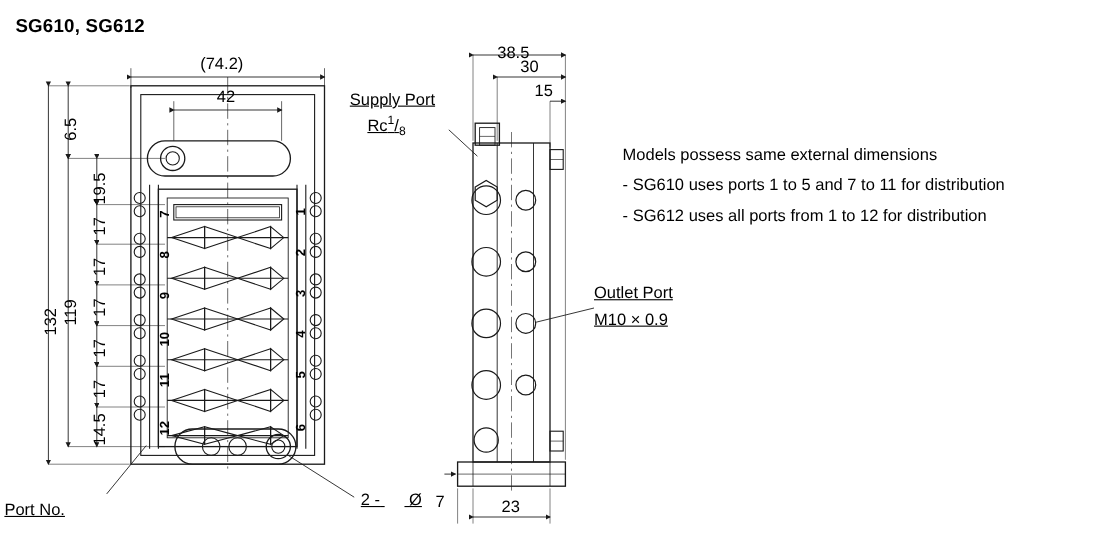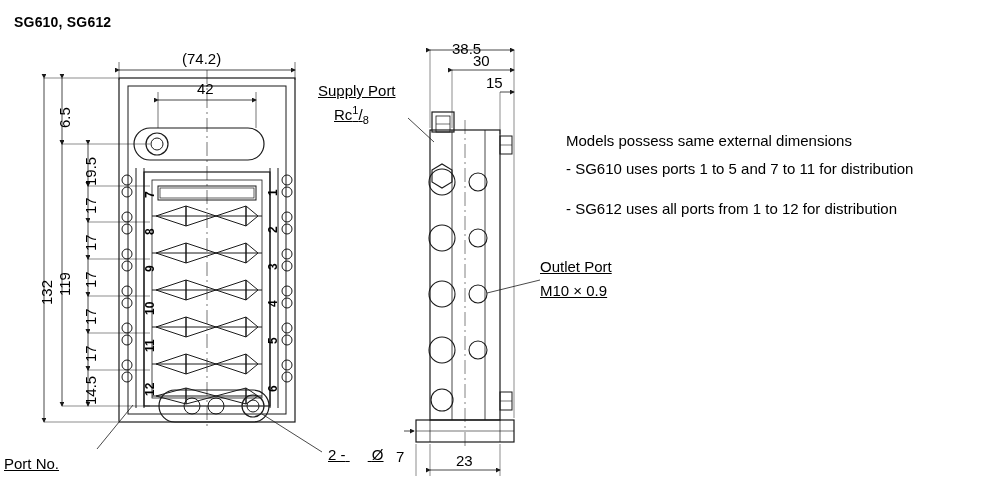--- a/index.html
+++ b/index.html
@@ -6,21 +6,21 @@
   body{
     width:1006px;height:500px;
     background:#ffffff;
     font-family:"Liberation Sans", sans-serif;
     color:#000;
     position:relative;
     overflow:hidden;
   }
   .root{position:absolute;left:0;top:0;width:1006px;height:500px;}
   .t{position:absolute;white-space:nowrap;}
-  #title{left:14px;top:14px;font-size:14px;font-weight:bold;letter-spacing:.2px;}
+  #title{left:14px;top:14px;font-size:17px;font-weight:bold;letter-spacing:.2px;}
   svg{position:absolute;left:0;top:0;}
   .dim{font-size:15px;}
   .note{font-size:15px;}
   .portnum{font-size:12px;font-weight:bold;}
   .rot90{transform:rotate(-90deg);transform-origin:left top;}
   .lbl{font-size:15px;text-decoration:underline;}
   .sup{font-size:11px;vertical-align:super;}
   .sub{font-size:11px;vertical-align:sub;}
 </style>
 </head>
@@ -285,15 +285,15 @@
   <div class="t lbl" style="left:318px;top:82px;">Supply Port</div>
   <div class="t lbl" style="left:334px;top:104px;">
     <span>Rc</span><span class="sup">1</span>/<span class="sub">8</span>
   </div>
 
   <div class="t lbl" style="left:540px;top:258px;">Outlet Port</div>
   <div class="t lbl" style="left:540px;top:282px;">M10 × 0.9</div>
 
   <div class="t note" style="left:566px;top:132px;">Models possess same external dimensions</div>
   <div class="t note" style="left:566px;top:160px;">- SG610 uses ports 1 to 5 and 7 to 11 for distribution</div>
-  <div class="t note" style="left:566px;top:188px;margin-top:12px;">- SG612 uses all ports from 1 to 12 for distribution</div>
+  <div class="t note" style="left:566px;top:188px;">- SG612 uses all ports from 1 to 12 for distribution</div>
 
 </div>
 
 </body></html>

